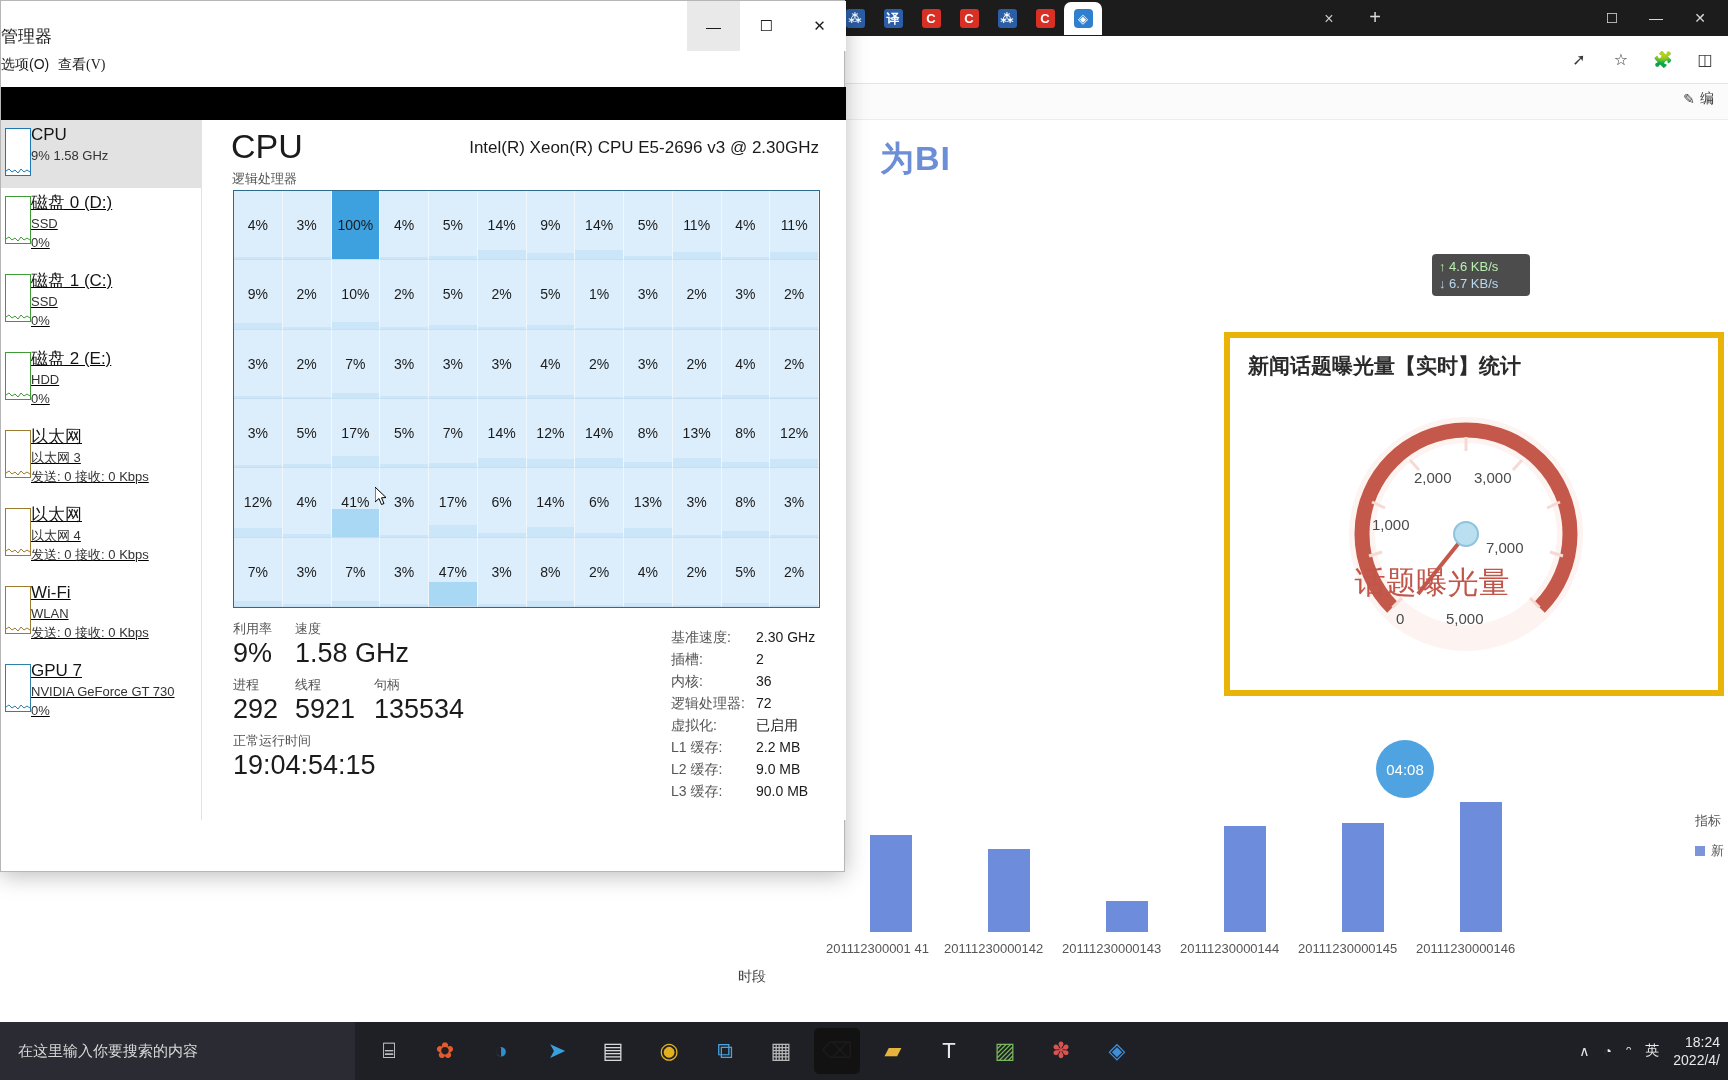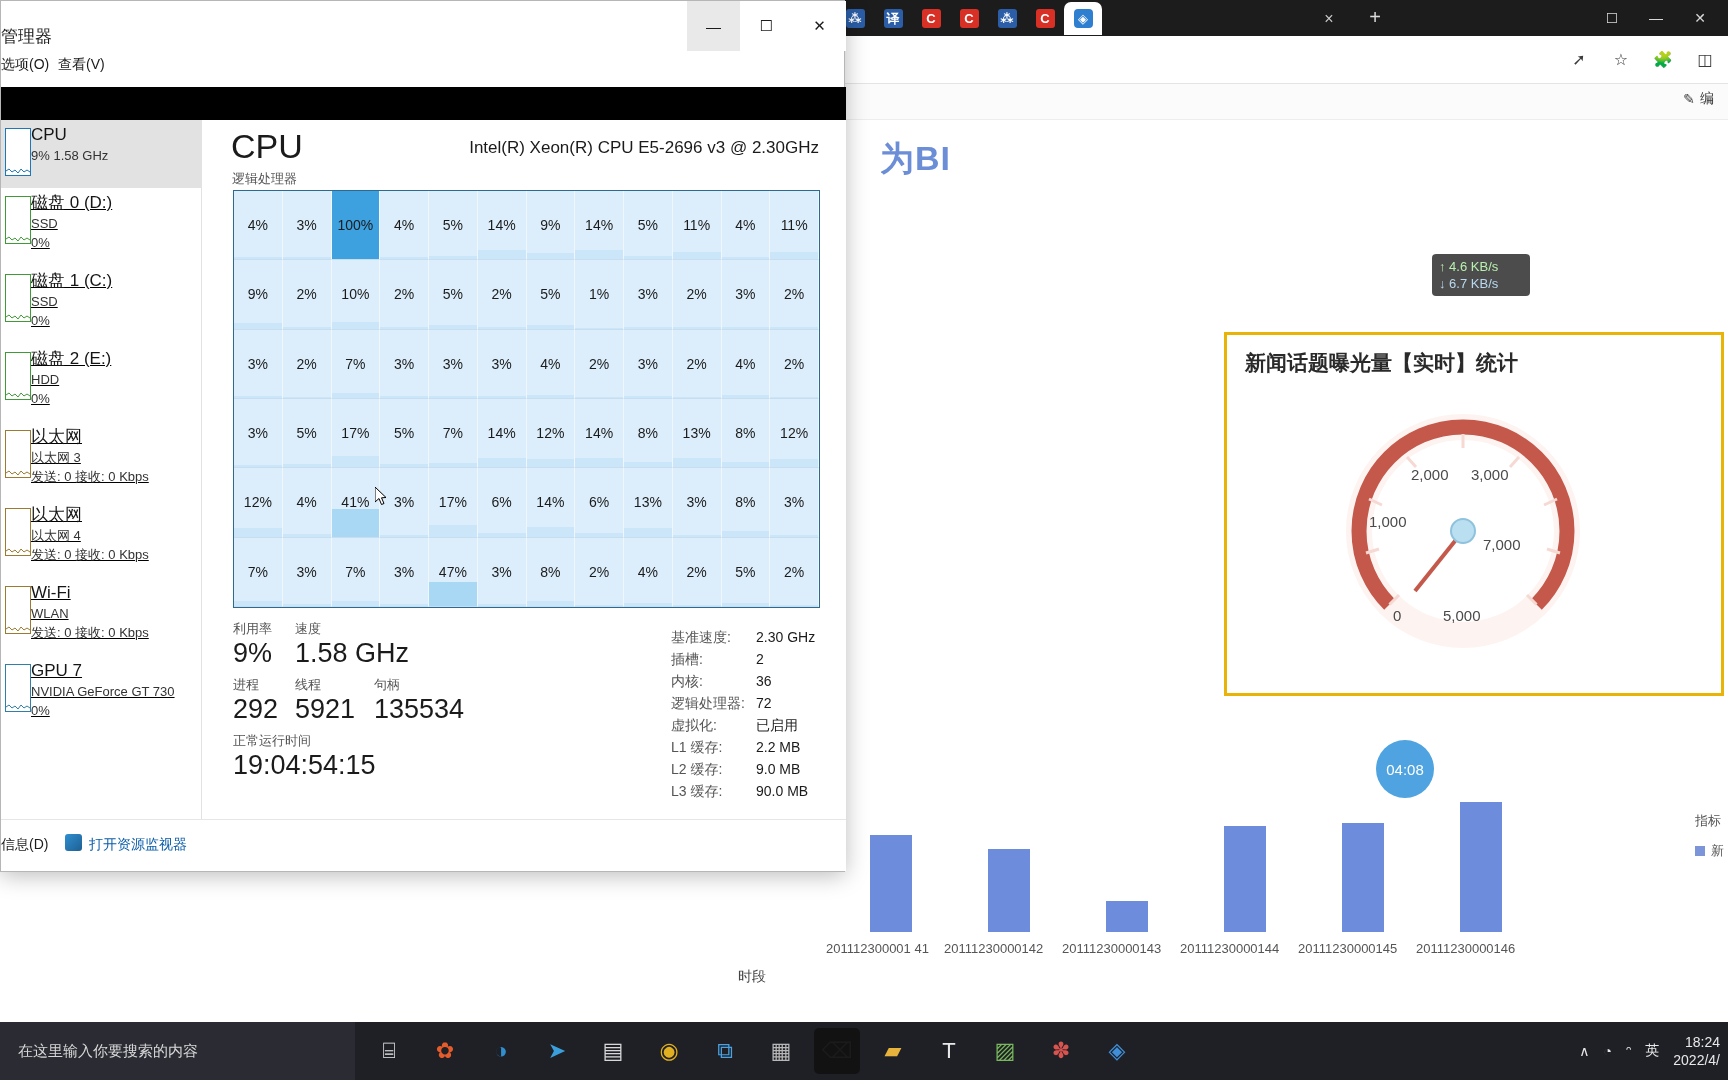--- a/index.html
+++ b/index.html
@@ -60,21 +60,21 @@
     font-size: 34px; font-weight: bold; color: #6b8ed6; letter-spacing: 1px;
   }
   .net-badge {
     position: absolute; left: 1432px; top: 170px; width: 98px; height: 42px;
     background: #4c4c4c; color: #b9f0b0; border-radius: 4px;
     font-size: 13px; padding: 4px 7px; line-height: 17px;
   }
   .net-badge .dn { color: #b9d9f0; }
 
   .bi-card {
-    position: absolute; background: #ffffff; border: 3px solid #eab308;
+    position: absolute; background: #ffffff; border: 6px solid #eab308;
   }
   .card-left { left: 848px; top: 248px; width: 372px; height: 364px; }
   .card-right { left: 1224px; top: 248px; width: 500px; height: 364px; }
   .card-right .card-title {
     position: absolute; left: 18px; top: 14px; font-size: 21px; font-weight: bold;
     color: #2a2a2a; font-family: "Liberation Serif","DejaVu Serif",serif;
   }
   .hbar { position: absolute; height: 13px; background: #7b95d8; }
   .hbar1 { left: 0px; top: 71px; width: 156px; }
   .hbar2 { left: 0px; top: 100px; width: 156px; }
@@ -330,20 +330,21 @@
             <circle cx="118" cy="118" r="12" fill="#b9dff0" stroke="#8fc2dd" stroke-width="2"></circle>
           </svg>
         </div>
         <span class="gnum" style="left:142px; top:178px;">1,000</span>
         <span class="gnum" style="left:184px; top:131px;">2,000</span>
         <span class="gnum" style="left:244px; top:131px;">3,000</span>
         <span class="gnum" style="left:256px; top:201px;">7,000</span>
         <span class="gnum" style="left:166px; top:272px;">0</span>
         <span class="gnum" style="left:216px; top:272px;">5,000</span>
       </div>
+      <div class="gauge-label">话题曝光量</div>
 
       <div class="bi-lower">
         <div class="clock-bubble">04:08</div>
         <div id="lowbars">
             <div class="lowbar" style="left: 22px; height: 97.0667px;"></div>
             <div class="lowlabel" style="left: -22px;">201112300001 41</div>
             <div class="lowbar" style="left: 140px; height: 83.2px;"></div>
             <div class="lowlabel" style="left: 96px;">20111230000142</div>
             <div class="lowbar" style="left: 258px; height: 31.2px;"></div>
             <div class="lowlabel" style="left: 214px;">20111230000143</div>
@@ -370,21 +371,21 @@
     <div class="tm-titlebar">
       <div class="tm-title">管理器</div>
       <div class="tm-btns">
         <div class="tm-btn min">—</div>
         <div class="tm-btn">☐</div>
         <div class="tm-btn">✕</div>
       </div>
     </div>
     <div class="tm-menu">
       <span style="left:0px;">选项(O)</span>
-      <span style="left:57px;">查看(V)</span>
+      <span style="left:57px;font-family:Liberation Serif, serif;">查看(V)</span>
     </div>
     <div class="tm-blackbar"></div>
 
     <div class="tm-body">
       <div class="tm-sidebar" id="tm-sidebar">
           <div class="si sel">
             <div class="thumb" style="border-color: rgb(31, 119, 180);"><svg width="24" height="46" viewBox="0 0 24 46">
                 <polyline points="0,42 3,40 6,43 9,41 12,44 15,40 18,43 21,41 24,43" fill="none" stroke="#1f77b4" stroke-width="1"></polyline>
               </svg></div>
             <div class="nm">CPU</div>
@@ -800,25 +801,20 @@
               <div class="v">9.0 MB</div>
             </div>
             <div class="row">
               <div class="k">L3 缓存:</div>
               <div class="v">90.0 MB</div>
             </div>
           </div>
       </div>
     </div>
 
-    <div class="tm-footer">
-      <div class="fl">信息(D)</div>
-      <div class="res-ico"></div>
-      <div class="fr" style="left:88px;">打开资源监视器</div>
-    </div>
 
     <svg class="cursor" viewBox="0 0 14 20">
       <polygon points="0,0 0,15 4,11.5 6.5,17.5 9,16.5 6.5,10.8 11,10.5" fill="#fff" stroke="#000" stroke-width="1"></polygon>
     </svg>
   </div>
 
   <div class="taskbar">
     <div class="tb-search" title="在这里输入你要搜索的内容">
       <span>在这里输入你要搜索的内容</span>
     </div>

